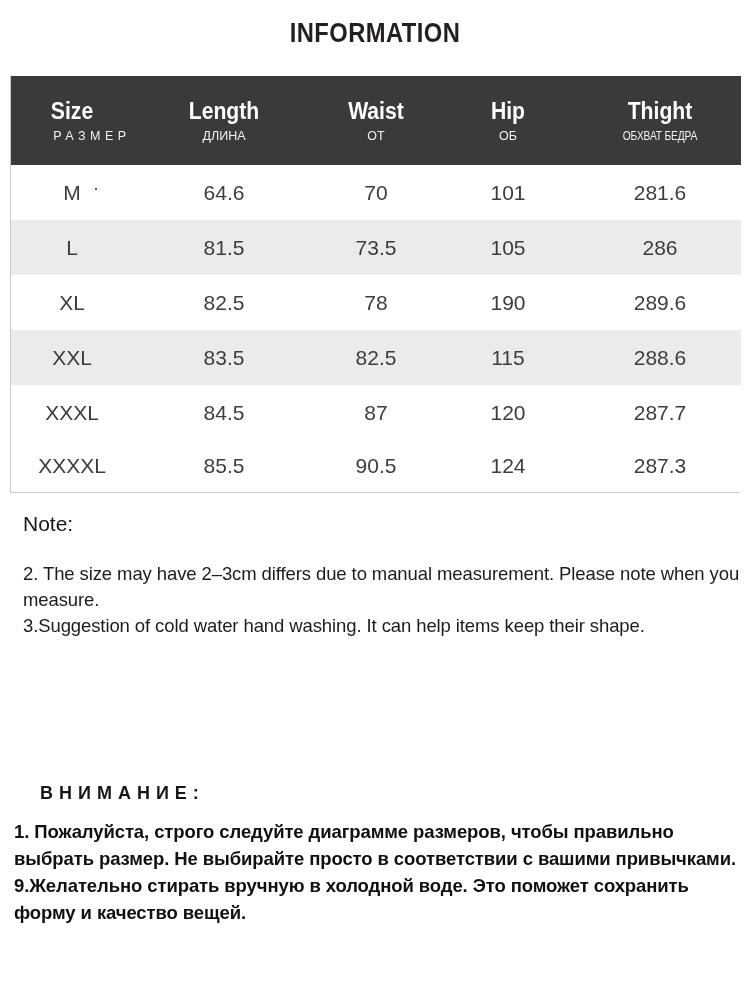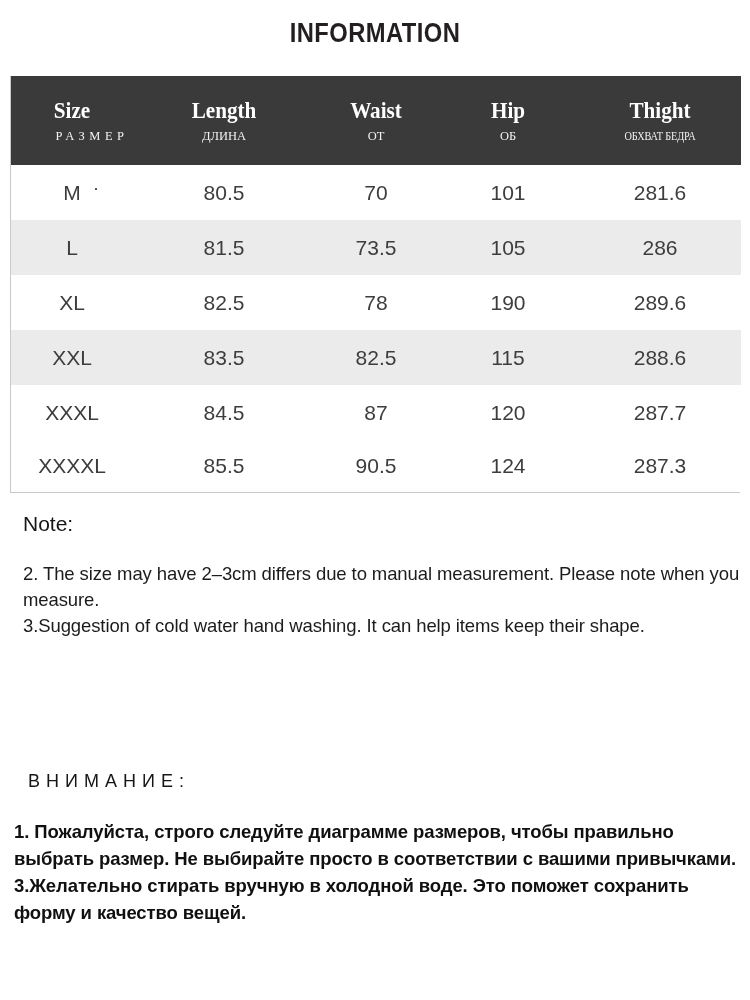--- a/index.html
+++ b/index.html
@@ -46,21 +46,20 @@
   table.size-table thead tr {
     background: #3a3a3a;
   }
   table.size-table thead th {
     padding: 0;
     height: 89px;
     vertical-align: middle;
     text-align: center;
     color: #ffffff;
     font-weight: normal;
-    font-family: Liberation Serif, serif;
   }
   .th-main {
     display: block;
     font-size: 23px;
     font-weight: bold;
     line-height: 1.05;
     transform: scaleX(0.92);
     color: #ffffff;
   }
   .th-sub {
@@ -132,25 +131,25 @@
     line-height: 26px;
     color: #1c1c1c;
     letter-spacing: -0.1px;
   }
 
   .attention-heading {
     position: absolute;
     left: 24px;
     top: 768px;
     font-size: 18px;
-    font-weight: normal;
+    font-weight: bold;
     letter-spacing: 6px;
     color: #161616;
     line-height: 1;
-    margin: 4px;
+    margin: 16px;
   }
   .ru-body {
     position: absolute;
     left: 14px;
     top: 818px;
     width: 722px;
   }
   .ru-body p {
     margin: 0;
     font-size: 18.5px;
@@ -194,21 +193,21 @@
         </th>
         <th>
           <span class="th-main">Thight</span>
           <span class="th-sub narrow">ОБХВАТ БЕДРА</span>
         </th>
       </tr>
     </thead>
     <tbody>
       <tr class="odd">
         <td>M</td>
-        <td>80.5</td>
+        <td>64.6</td>
         <td>70</td>
         <td>101</td>
         <td>281.6</td>
       </tr>
       <tr class="even">
         <td>L</td>
         <td>81.5</td>
         <td>73.5</td>
         <td>105</td>
         <td>286</td>
@@ -252,14 +251,14 @@
   <div class="note-body">
     <p>2. The size may have 2–3cm differs due to manual measurement. Please note when you measure.</p>
     <p>3.Suggestion of cold water hand washing. It can help items keep their shape.</p>
   </div>
 </div>
 
 <p class="attention-heading">ВНИМАНИЕ:</p>
 
 <div class="ru-body">
   <p>1. Пожалуйста, строго следуйте диаграмме размеров, чтобы правильно выбрать размер. Не выбирайте просто в соответствии с вашими привычками.</p>
-  <p>3.Желательно стирать вручную в холодной воде. Это поможет сохранить форму и качество вещей.</p>
+  <p>9.Желательно стирать вручную в холодной воде. Это поможет сохранить форму и качество вещей.</p>
 </div>
 
 </body></html>

